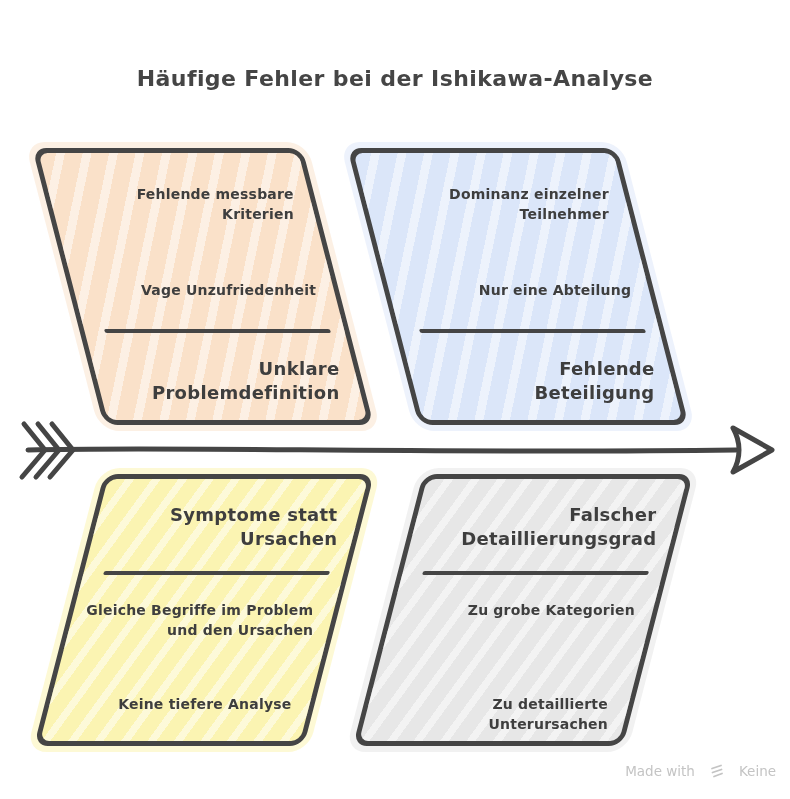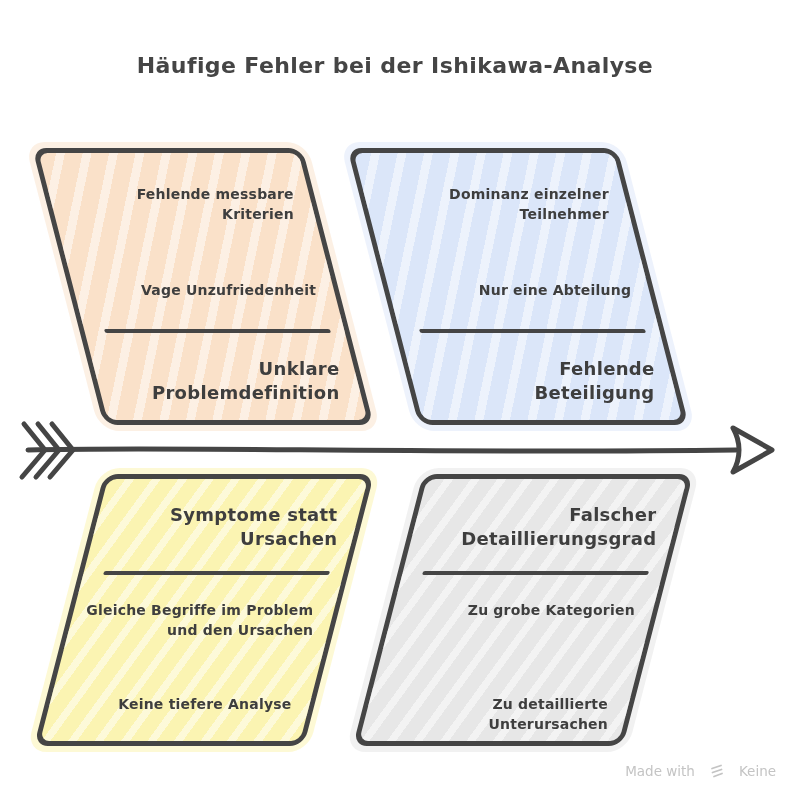--- a/index.html
+++ b/index.html
@@ -1,21 +1,21 @@
 <!DOCTYPE html>
 <html><head>
 <meta charset="utf-8">
 <style>
   html,body{margin:0;padding:0;background:#ffffff;}
   .canvas{
     position:relative;width:790px;height:799px;background:#ffffff;overflow:hidden;
     font-family:"DejaVu Sans","Liberation Sans",sans-serif;color:#3e3e3e;
   }
   .title{
-    position:absolute;top:49px;left:0;right:0;margin:4px;text-align:center;
+    position:absolute;top:49px;left:0;right:0;margin:17px;text-align:center;
     font-size:22px;font-weight:700;letter-spacing:.4px;color:#454545;
   }
   
   .box{
     position:absolute;width:270px;box-sizing:border-box;
     border:5px solid #454545;border-radius:14px;
   }
   .box::after{ 
     content:"";position:absolute;inset:0;border-radius:9px;z-index:1;pointer-events:none;
     background:repeating-linear-gradient(115deg,rgba(255,255,255,0) 0 16px,rgba(255,255,255,.5) 16px 24px);

